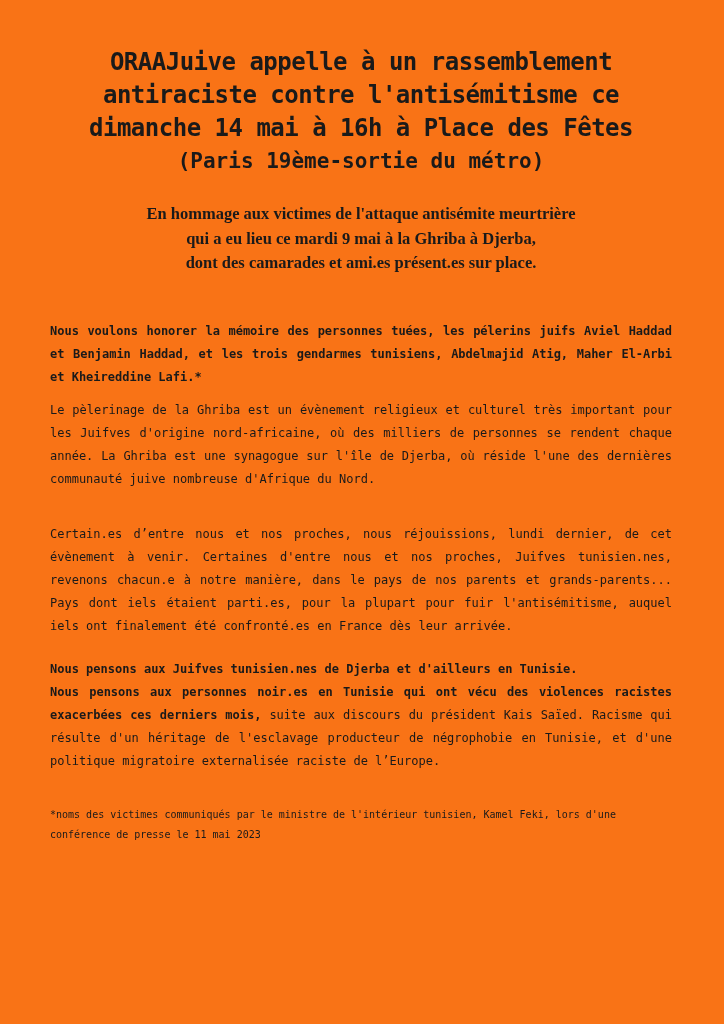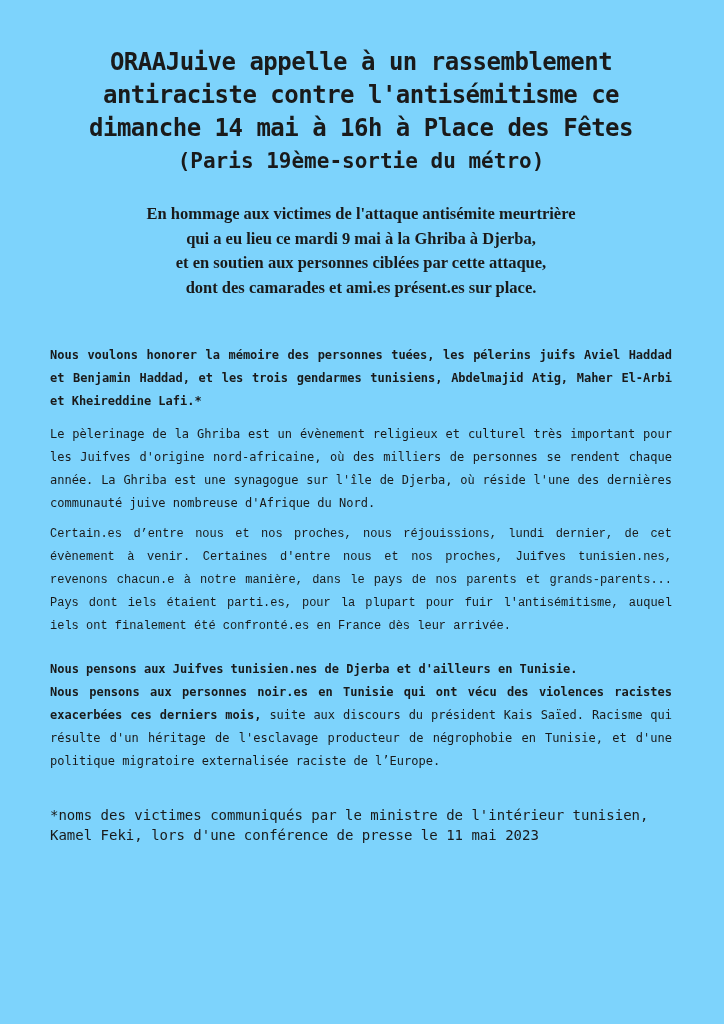--- a/index.html
+++ b/index.html
@@ -11,21 +11,21 @@
     width: 724px;
     height: 1024px;
     overflow: hidden;
     background: #FE9A00;
   }
   .poster {
     box-sizing: border-box;
     width: 724px;
     height: 1024px;
     padding: 46px 52px 0 50px;
-    background: #7dd3fc;
+    background: #f97316;
     color: #1a1a1a;
     font-family: "DejaVu Sans Mono", "Liberation Mono", monospace;
   }
   .title {
     text-align: center;
     font-weight: bold;
     font-size: 24px;
     line-height: 33px;
     letter-spacing: -0.5px;
   }
@@ -48,46 +48,45 @@
     margin: 0;
     text-align: justify;
     font-size: 12px;
     line-height: 23px;
   }
   .bold {
     font-weight: bold;
   }
   .p-honor   { margin-top: 44px; }
   .p-ghriba  { margin-top: 10px; }
-  .p-certains{ margin-top: 8px; font-family: Liberation Mono, monospace; }
+  .p-certains{ margin-top: 32px; }
   .block-pensons { margin-top: 20px; }
   .footnote {
     margin: 32px 0 0 0;
-    font-size: 14px;
+    font-size: 10px;
     line-height: 20px;
     text-align: left;
   }
 </style>
 </head>
 <body>
 
 <div class="poster">
 
   <header class="title">
     <div>ORAAJuive appelle à un rassemblement</div>
     <div>antiraciste contre l'antisémitisme ce</div>
     <div>dimanche 14 mai à 16h à Place des Fêtes</div>
   </header>
 
   <div class="subtitle">(Paris 19ème-sortie du métro)</div>
 
   <section class="tribute">
     <div>En hommage aux victimes de l'attaque antisémite meurtrière</div>
     <div>qui a eu lieu ce mardi 9 mai à la Ghriba à Djerba,</div>
-    <div>et en soutien aux personnes ciblées par cette attaque,</div>
     <div>dont des camarades et ami.es présent.es sur place.</div>
   </section>
 
   <p class="para bold p-honor">Nous voulons honorer la mémoire des personnes tuées, les pélerins juifs Aviel Haddad et Benjamin Haddad, et les trois gendarmes tunisiens, Abdelmajid Atig, Maher El-Arbi et Kheireddine Lafi.*</p>
 
   <p class="para p-ghriba">Le pèlerinage de la Ghriba est un évènement religieux et culturel très important pour les Juifves d'origine nord-africaine, où des milliers de personnes se rendent chaque année. La Ghriba est une synagogue sur l'île de Djerba, où réside l'une des dernières communauté juive nombreuse d'Afrique du Nord.</p>
 
   <p class="para p-certains">Certain.es d’entre nous et nos proches, nous réjouissions, lundi dernier, de cet évènement à venir. Certaines d'entre nous et nos proches, Juifves tunisien.nes, revenons chacun.e à notre manière, dans le pays de nos parents et grands-parents... Pays dont iels étaient parti.es, pour la plupart pour fuir l'antisémitisme, auquel iels ont finalement été confronté.es en France dès leur arrivée.</p>
 
   <div class="block-pensons">

